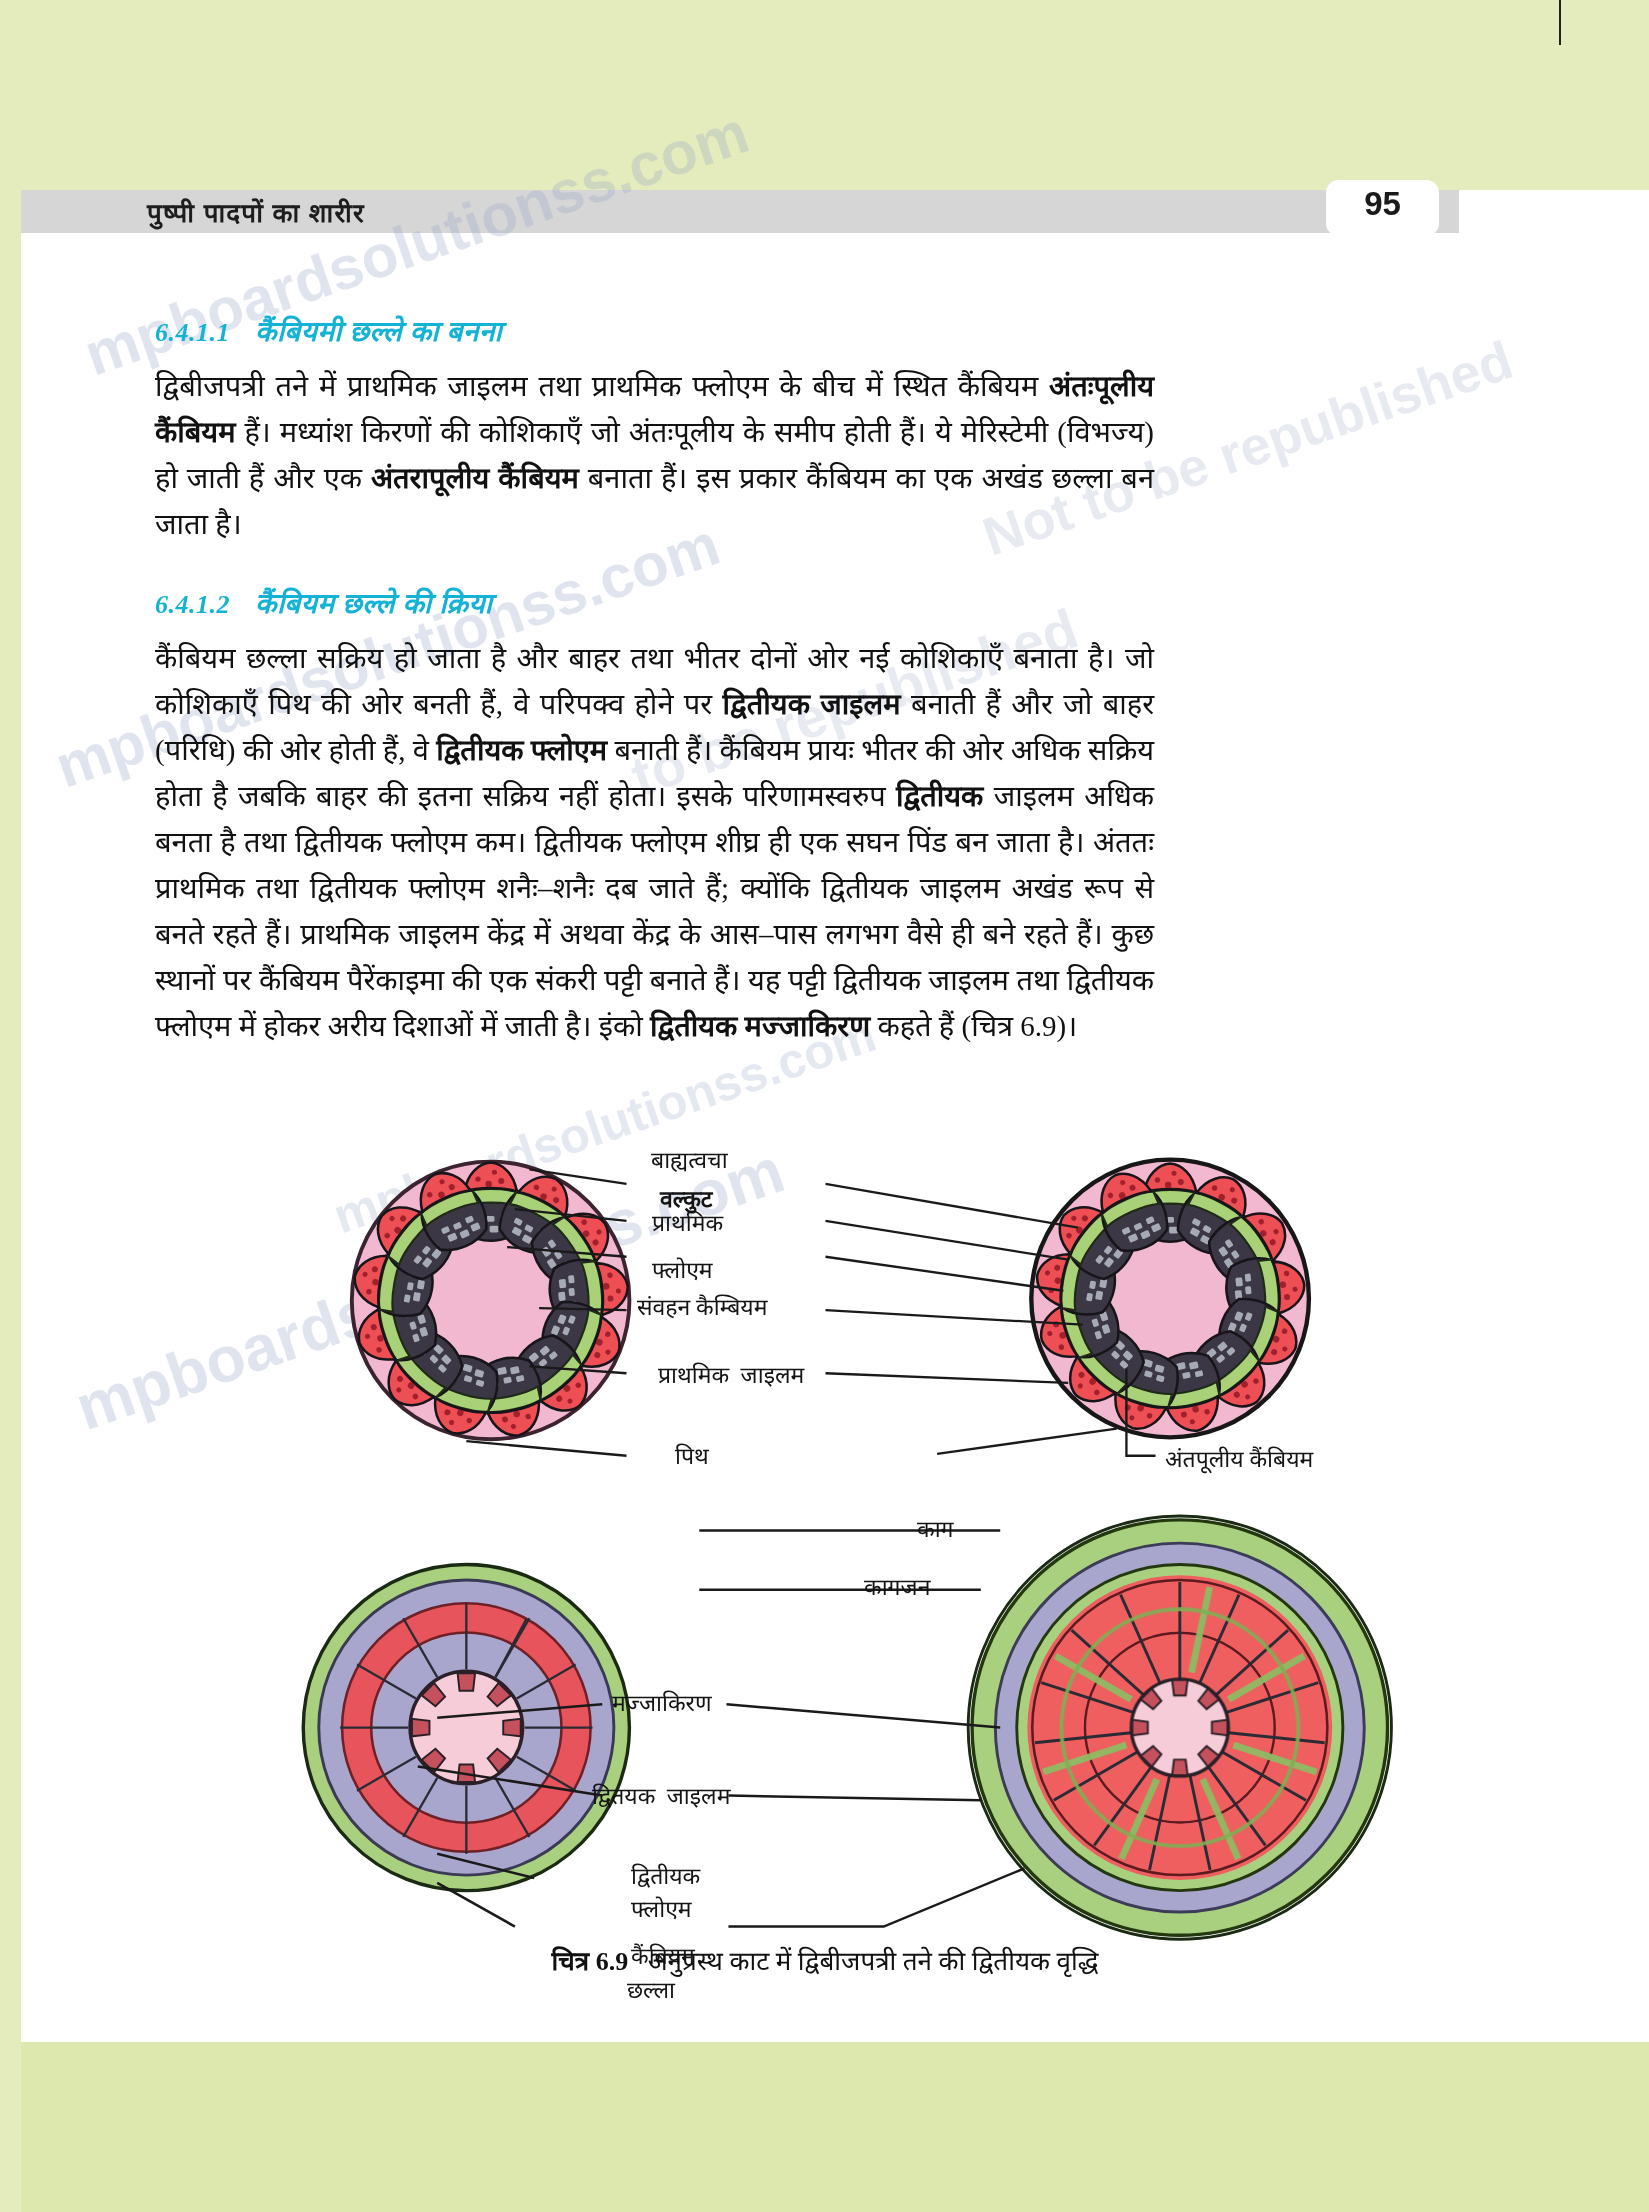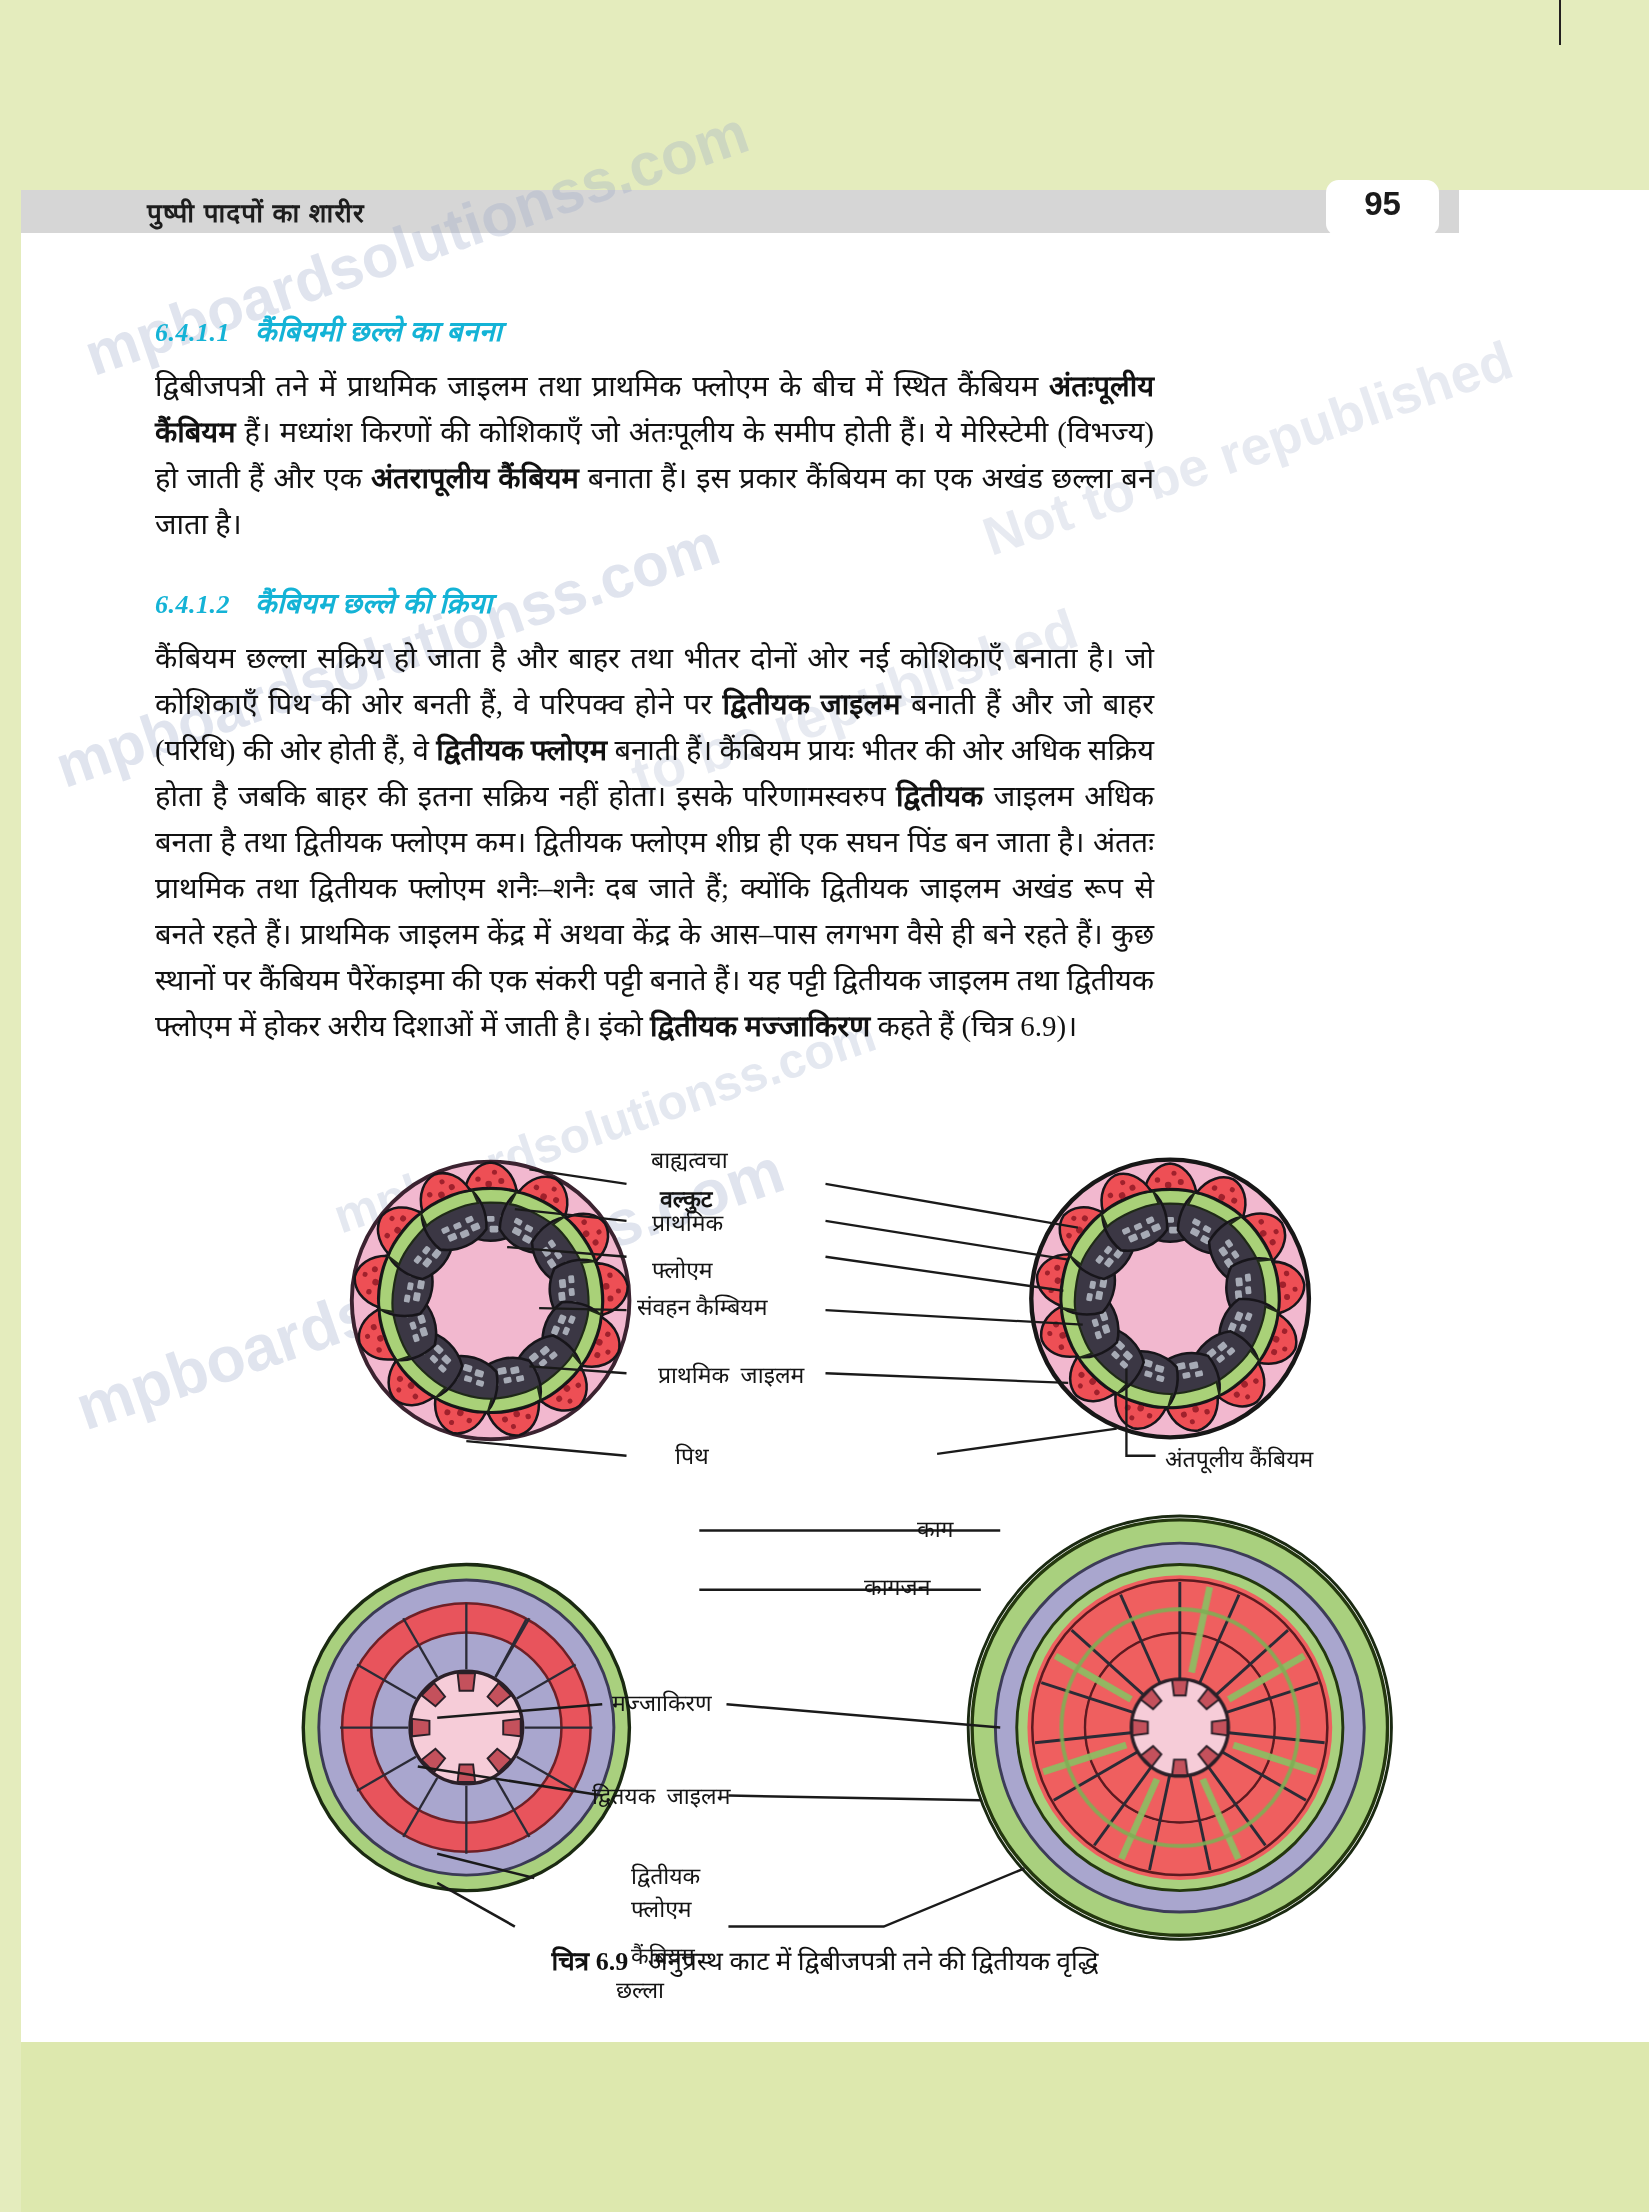--- a/index.html
+++ b/index.html
@@ -551,21 +551,21 @@
     <span class="dgm-label" style="left:1019px; top:396px;">अंतपूलीय कैंबियम</span>
 
     
     <span class="dgm-label" style="left:771px; top:466px;">काग</span>
     <span class="dgm-label" style="left:718px; top:524px;">कागजन</span>
     <span class="dgm-label" style="left:466px; top:640px;">मज्जाकिरण</span>
     <span class="dgm-label" style="left:446px; top:733px;">द्वितयक  जाइलम</span>
     <span class="dgm-label" style="left:485px; top:813px;">द्वितीयक</span>
     <span class="dgm-label" style="left:485px; top:846px;">फ्लोएम</span>
     <span class="dgm-label" style="left:485px; top:893px;">कैंबियम</span>
-    <span class="dgm-label" style="left:470px; top:927px;text-align:center;">छल्ला</span>
+    <span class="dgm-label" style="left:481px; top:927px;text-align:center;">छल्ला</span>
   </div>
 
   <div class="fig-caption">
     <b>चित्र 6.9</b>
     &nbsp;&nbsp;<span>अनुप्रस्थ काट में द्विबीजपत्री तने की द्वितीयक वृद्धि</span>
   </div>
 
 
 </div>
 

